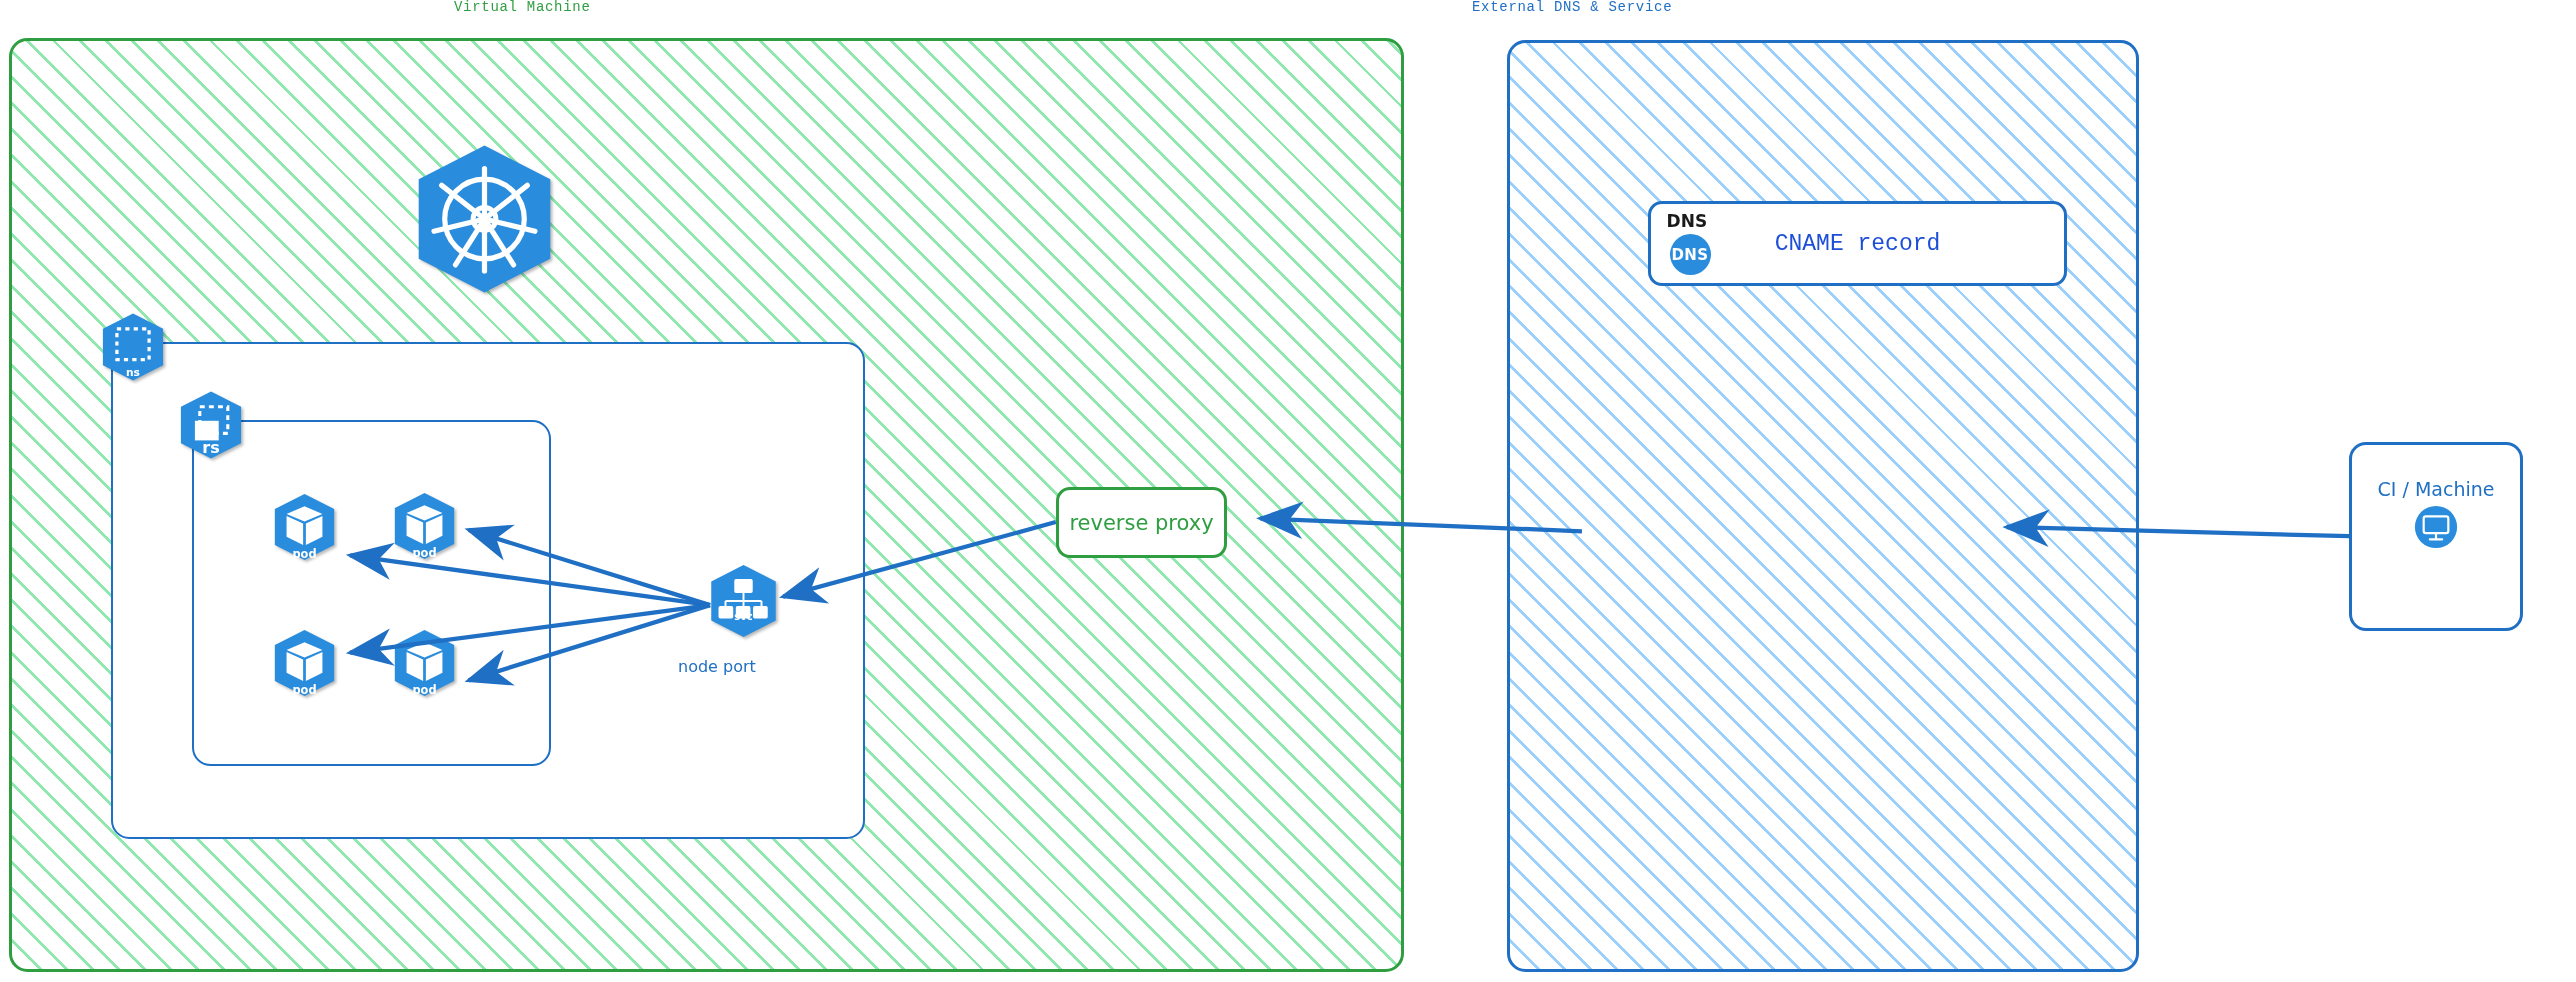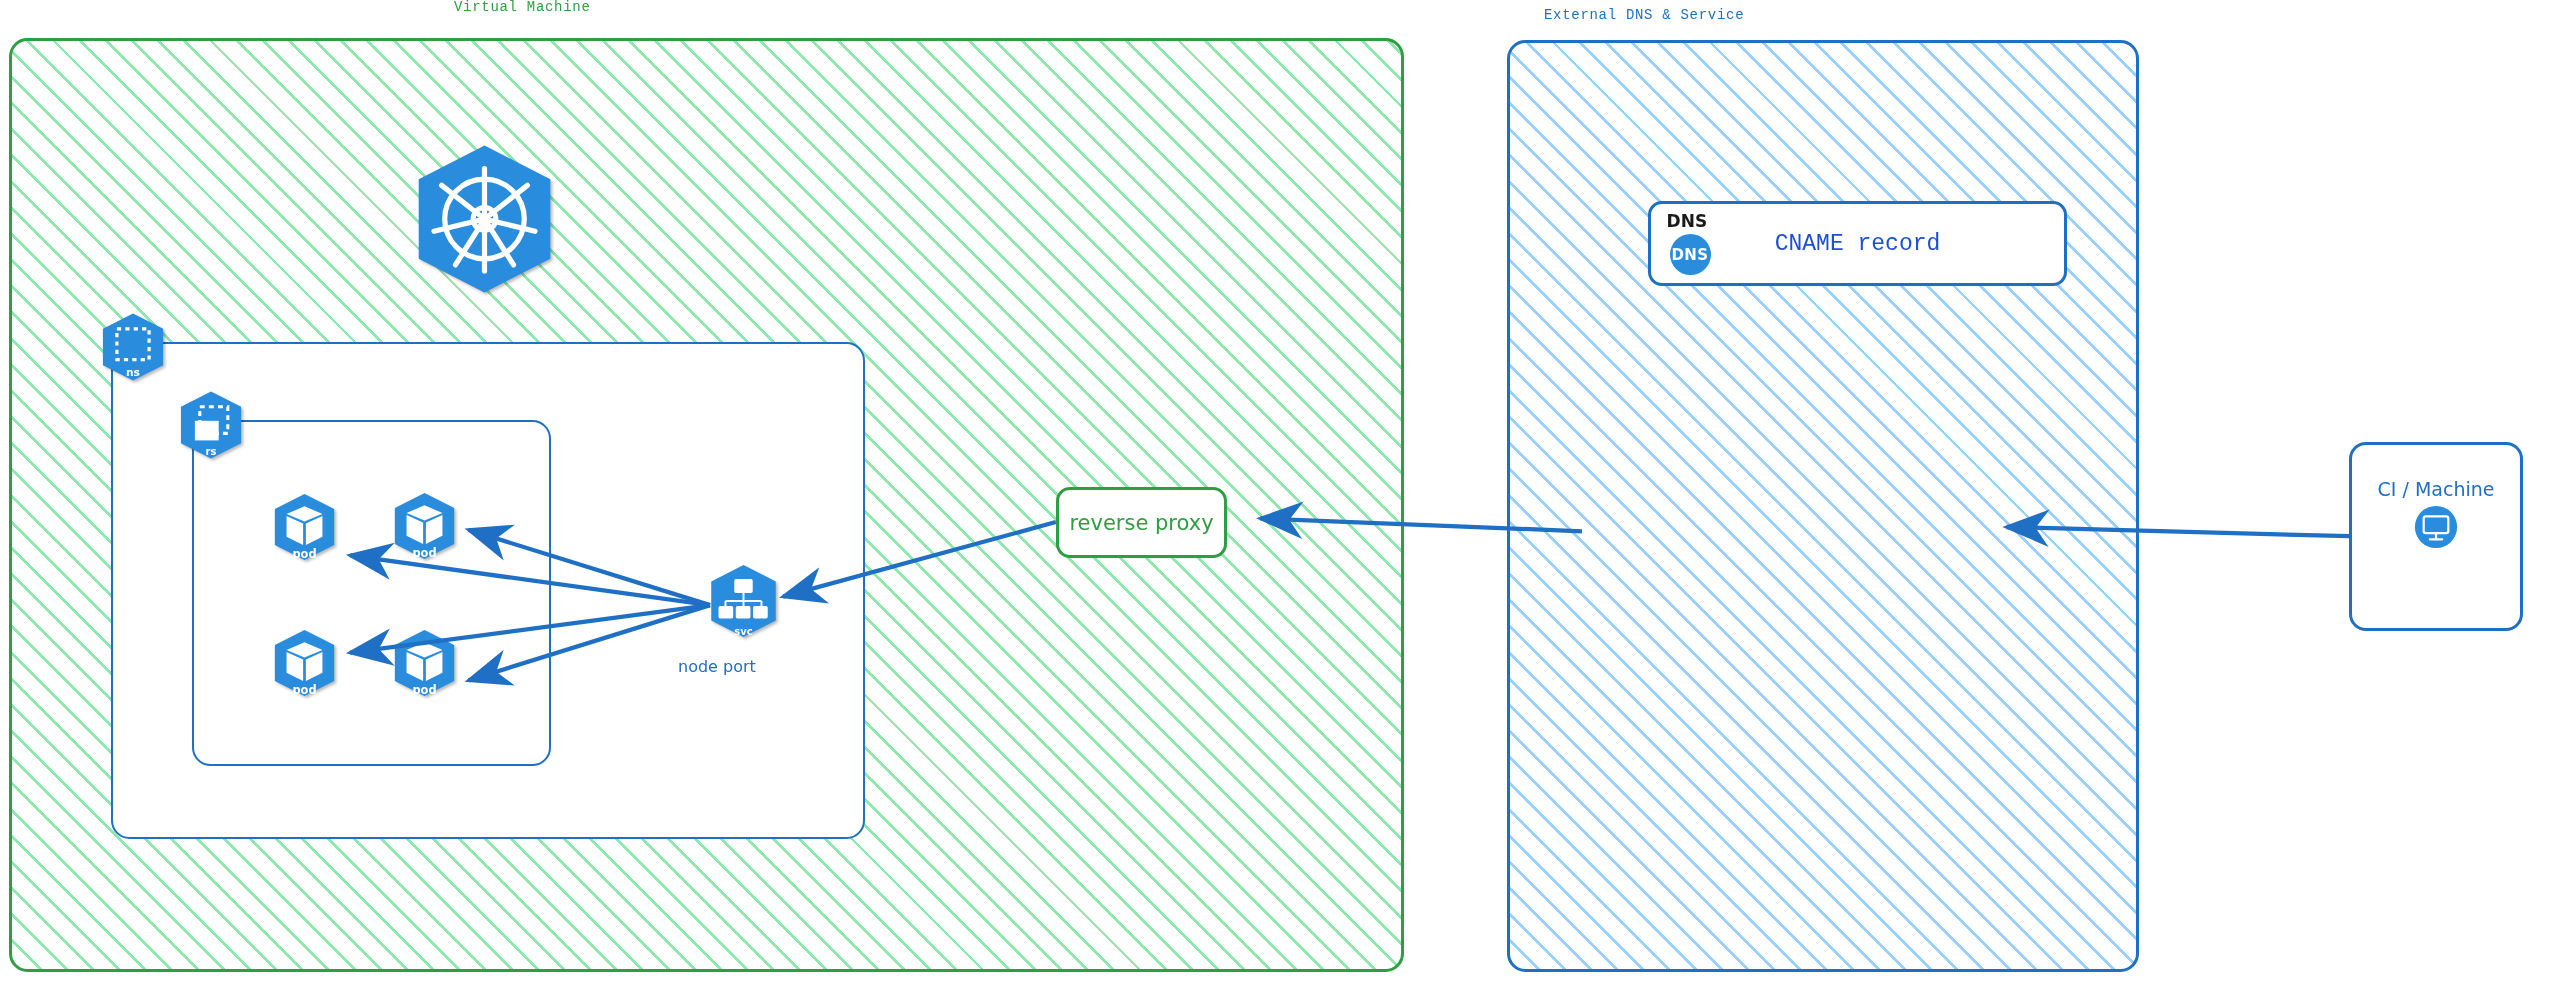--- a/index.html
+++ b/index.html
@@ -211,21 +211,21 @@
   }
 </style>
 </head>
 <body>
 
 <div id="stage">
 
   <div class="group-title vm-title" style="left:454px; top:-1.4px; width:284px;">Virtual Machine</div>
   <div class="group vm" style="left:8.5px; top:38px; width:1395px; height:934px;"></div>
 
-  <div class="group-title ext-title" style="left:1544px; top:-1.4px; width:568px;margin-top:8px;">External DNS &amp; Service</div>
+  <div class="group-title ext-title" style="left:1472px; top:-1.4px; width:568px;">External DNS &amp; Service</div>
   <div class="group ext" style="left:1507px; top:40px; width:632px; height:932px;"></div>
 
   <div class="hexbadge" style="left:408px; top:141px; width:153px; height:156px;">
     <div class="hexwrap">
       <svg viewBox="0 0 100 100" aria-hidden="true">
         <polygon points="50,2 93,24 93,76 50,98 7,76 7,24" fill="#2a8cdd"></polygon>
         <g stroke="#ffffff" stroke-width="3.4" fill="none" stroke-linecap="round">
           <circle cx="50" cy="50" r="26"></circle>
           <line x1="50" y1="17" x2="50" y2="50"></line>
           <line x1="50" y1="50" x2="50" y2="84"></line>
@@ -256,21 +256,21 @@
   <div class="k8s-frame" style="left:192px; top:420px; width:359px; height:346px;"></div>
 
   <div class="hexbadge" style="left:176px; top:389px; width:70px; height:72px;">
     <div class="hexwrap">
       <svg viewBox="0 0 100 100" aria-hidden="true">
         <polygon points="50,2 93,24 93,76 50,98 7,76 7,24" fill="#2a8cdd"></polygon>
         <rect x="34" y="24" width="40" height="38" fill="none" stroke="#ffffff" stroke-width="4.4" stroke-dasharray="7 6"></rect>
         <rect x="27" y="44" width="34" height="28" fill="#ffffff"></rect>
       </svg>
     </div>
-    <span class="badge-label" style="bottom:4.3px; font-size:10px;">rs</span>
+    <span class="badge-label" style="bottom:4.3px; font-size:16px;">rs</span>
   </div>
 
   <div class="hexbadge" style="left:270px; top:490px; width:69px; height:74px;">
     <div class="hexwrap">
       <svg viewBox="0 0 100 100" aria-hidden="true">
         <polygon points="50,2 93,24 93,76 50,98 7,76 7,24" fill="#2a8cdd"></polygon>
         <g fill="#ffffff">
           <polygon points="50,20 76,31 50,42 24,31"></polygon>
           <polygon points="24,34 48,45 48,76 24,64"></polygon>
           <polygon points="52,45 76,34 76,64 52,76"></polygon>
@@ -332,21 +332,21 @@
           <line x1="26" y1="50" x2="74" y2="50"></line>
           <line x1="26" y1="50" x2="26" y2="58"></line>
           <line x1="50" y1="50" x2="50" y2="58"></line>
           <line x1="74" y1="50" x2="74" y2="58"></line>
           <rect x="18" y="58" width="17" height="14" rx="1"></rect>
           <rect x="41" y="58" width="17" height="14" rx="1"></rect>
           <rect x="64" y="58" width="17" height="14" rx="1"></rect>
         </g>
       </svg>
     </div>
-    <span class="badge-label" style="bottom:4px; font-size:10px;">svc</span>
+    <span class="badge-label" style="bottom:19px; font-size:10px;">svc</span>
   </div>
 
   <div class="free-text" style="left:678px; top:657px;">node port</div>
 
   <div class="node-box green" style="left:1056px; top:487px; width:171px; height:71px;">
     <span class="node-label">reverse proxy</span>
   </div>
 
   <div class="dns-card" style="left:1648px; top:201px; width:419px; height:85px;">
     <span class="dns-tag">DNS</span>

